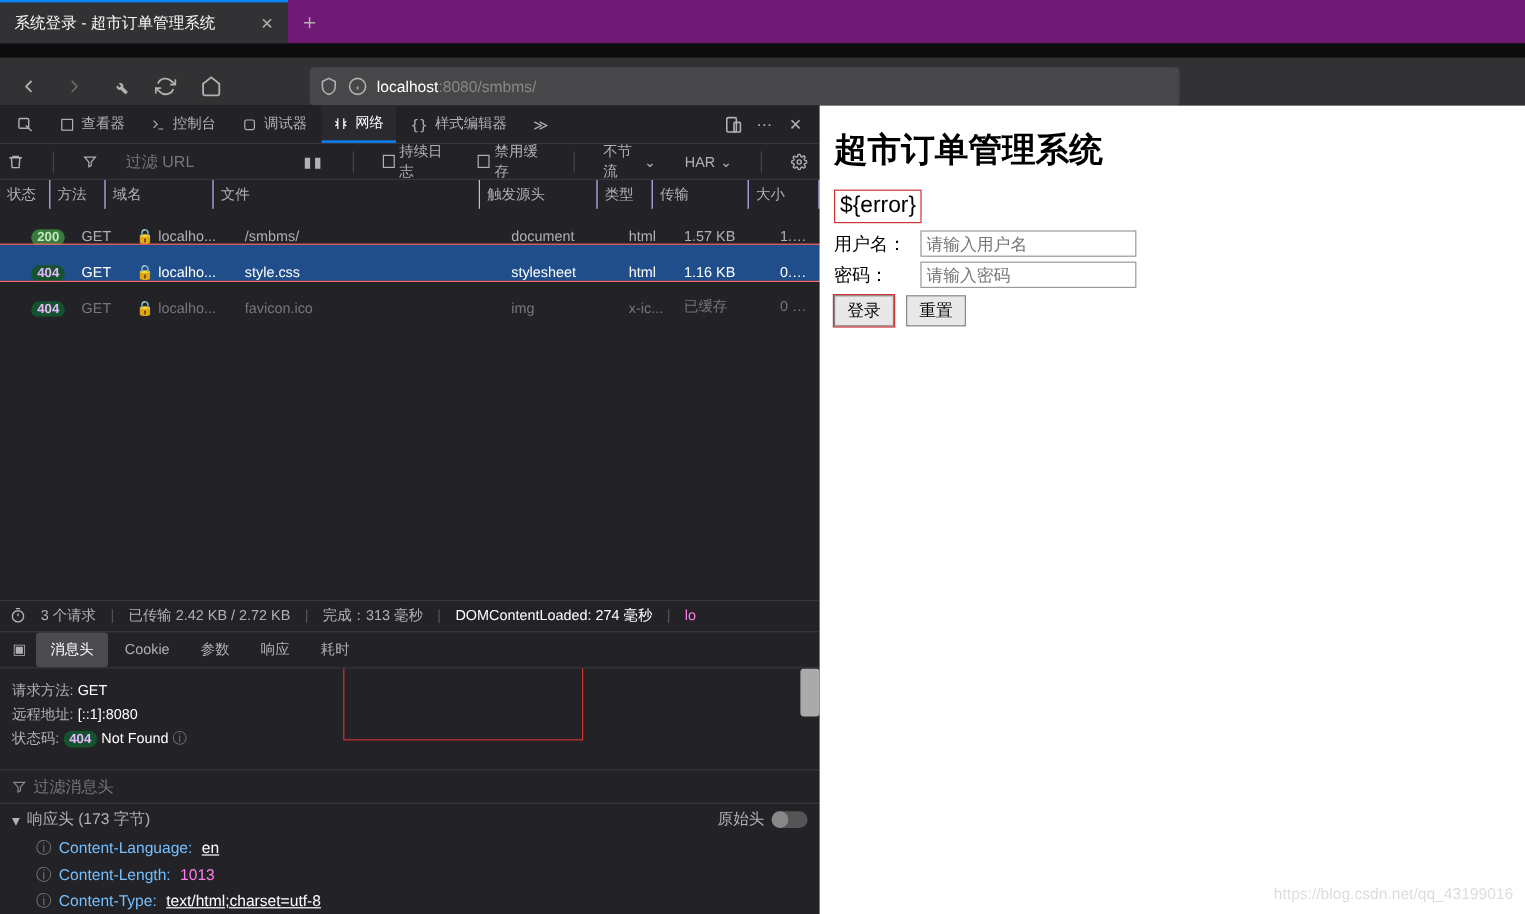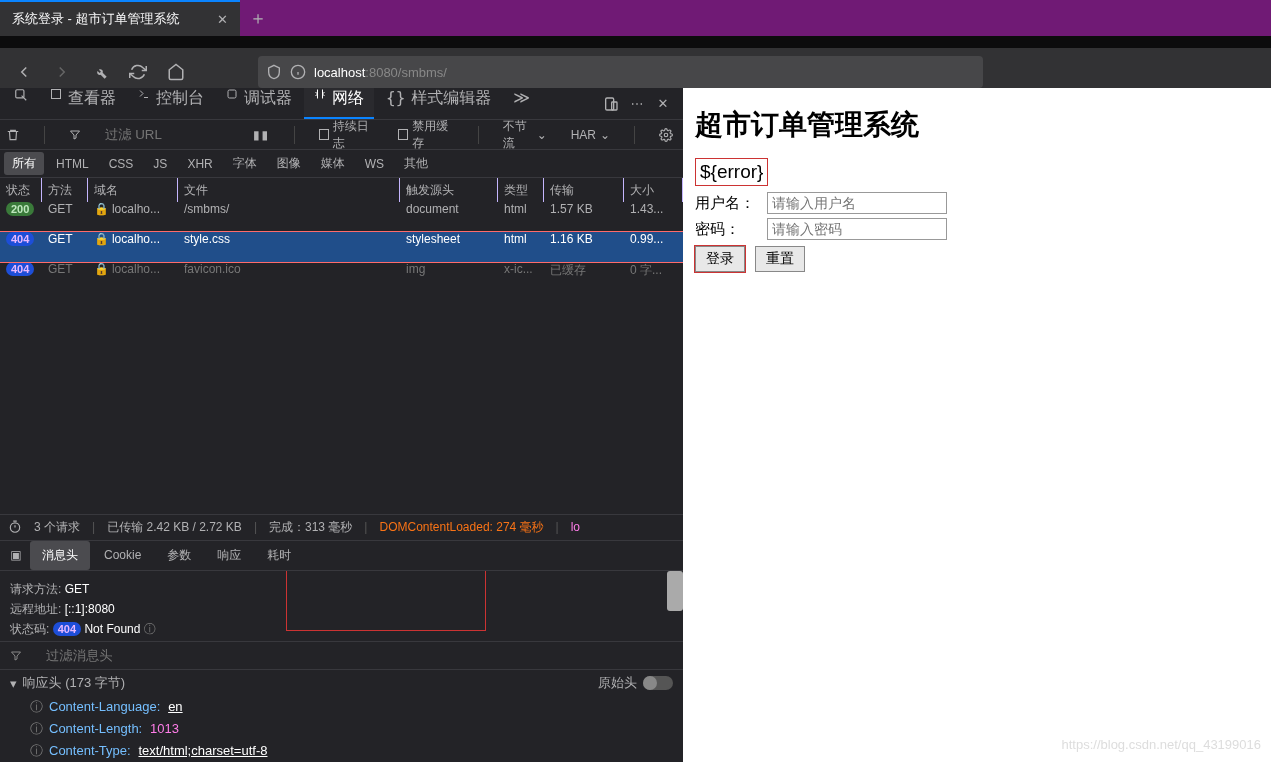--- a/index.html
+++ b/index.html
@@ -20,21 +20,21 @@
 .url-pre { color:#888; }
 .url-main { color:#fff; }
 
 
 .content-area { flex:1; display:flex; min-height:0; }
 .devtools { width:683px; background:#232327; display:flex; flex-direction:column; min-height:0; }
 .page { flex:1; background:#fff; color:#000; padding:12px; position:relative; }
 
 
 .dt-tabs { height:32px; display:flex; align-items:center; border-bottom:1px solid #38383d; padding:0 4px; gap:2px; }
-.dt-tab { display:flex; align-items:flex-start; gap:6px; padding:0 10px; height:100%; color:#b1b1b3; cursor:pointer; font-size:16px; }
+.dt-tab { display:flex; align-items:center; gap:6px; padding:0 10px; height:100%; color:#b1b1b3; cursor:pointer; font-size:12px; }
 .dt-tab.active { border-bottom:2px solid #0a84ff; color:#fff; background:#2a2a2e;}
 .dt-icons { margin-left:auto; display:flex; align-items:center; gap:10px; padding-right:8px; }
 .dt-ic { width:16px;height:16px;display:flex;align-items:center;justify-content:center;color:#b1b1b3;cursor:pointer;}
 
 
 .filter-row { height:30px; display:flex; align-items:center; border-bottom:1px solid #38383d; padding:0 6px; gap:24px; font-size:12px;}
 .filter-row .trash{cursor:pointer;}
 .filter-row .funnel{cursor:pointer;}
 .filter-input { background:transparent; border:none; color:#b1b1b3; outline:none; width:100px; }
 .check { display:flex; align-items:center; gap:4px; }
@@ -42,51 +42,51 @@
 .divider { width:1px; height:18px; background:#444; }
 .har { display:flex; align-items:center; gap:4px; cursor:pointer; }
 .gear { margin-left:auto; cursor:pointer; margin-right:4px;}
 
 
 .type-row { height:28px; display:flex; align-items:center; gap:4px; padding:0 4px; border-bottom:1px solid #38383d; font-size:12px;}
 .type-btn { padding:3px 8px; border-radius:3px; cursor:pointer; }
 .type-btn.active { background:#4b4b4f; color:#fff; }
 .req-head { display:flex; height:24px; align-items:center; font-size:12px; }
 .req-head > div { border-right:1px solid #c4b5fd; padding:0 6px; height:100%; display:flex; align-items:center; overflow:hidden;}
-.req-row { display:flex; height:30px; align-items:flex-start; font-size:12px; cursor:pointer; }
+.req-row { display:flex; height:30px; align-items:flex-end; font-size:12px; cursor:pointer;padding-left:20px; }
 .req-row > div { padding:0 6px; overflow:hidden; white-space:nowrap; text-overflow:ellipsis; }
 .req-row.sel { background:#204e8a; color:#fff; outline:1px solid #ff6b6b; }
 .req-row.dim { color:#777; }
 .c-status{width:42px;} .c-method{width:46px;} .c-domain{width:90px;} .c-file{width:222px;}
 .c-cause{width:98px;} .c-type{width:46px;} .c-transfer{width:80px;} .c-size{flex:1;}
 .badge { padding:1px 5px; border-radius:8px; font-size:11px; font-weight:bold; }
 .badge-200{background:#3a7a3a;color:#bfe8bf;}
-.badge-404{background:#1d4ed8;color:#e8b8ff;}
+.badge-404{background:#14532d;color:#e8b8ff;}
 .lock-icon{color:#46c146;margin-right:3px;}
 
 .req-empty { flex:1; background:#232327; }
 
 
 .summary { height:26px; display:flex; align-items:center; gap:12px; padding:0 8px; font-size:12px; border-top:1px solid #38383d;}
-.summary .dcl{color:#f97316;}
+.summary .dcl{color:#ffffff;}
 .summary .load{color:#ff7de9;}
 .summary .stopw{cursor:pointer;}
 .sum-sep{color:#555;}
 
 
 .details { border-top:1px solid #38383d; display:flex; flex-direction:column; flex:1; min-height:0;}
 .det-tabs { height:30px; display:flex; align-items:center; padding:0 4px; gap:2px; border-bottom:1px solid #38383d; font-size:12px;}
 .det-tab { padding:6px 12px; cursor:pointer; color:#b1b1b3;}
 .det-tab.active { background:#4b4b4f; color:#fff; border-radius:3px;}
 .det-back{width:24px;text-align:center;cursor:pointer;}
 .det-body { flex:1; overflow:auto; padding:8px 10px; font-family:Consolas,monospace; font-size:12px; line-height:1.7; position:relative;}
 .det-body .k{color:#b1b1b3;}
 .det-body .url-v{color:#fff;}
 .red-box-mark{position:absolute;border:1px solid #cc3333;pointer-events:none;}
-.filter-headers { border-top:1px solid #38383d; padding:6px 10px; display:flex; align-items:center; gap:24px;}
+.filter-headers { border-top:1px solid #38383d; padding:6px 10px; display:flex; align-items:center; gap:6px;}
 .resp-head-row{display:flex;align-items:center;padding:4px 10px;border-top:1px solid #38383d;}
 .toggle-sw{width:30px;height:14px;background:#555;border-radius:10px;position:relative;margin-left:6px;}
 .toggle-sw::after{content:"";position:absolute;width:14px;height:14px;border-radius:50%;background:#888;left:0;top:0;}
 .resp-kv{padding:2px 10px 2px 30px;font-family:Consolas,monospace;}
 .rk{color:#75bfff;} .rv{color:#fff;text-decoration:underline;} .rv-num{color:#ff7de9;}
 .q-icn{color:#777;margin-right:6px;cursor:pointer;}
 
 
 .page h1{font-size:28px;font-weight:bold;margin:6px 0 14px;}
 .err-box{display:inline-block;border:1px solid #cc3333;padding:2px 4px;margin-bottom:6px;font-size:19px;}
@@ -246,32 +246,20 @@
           </div>
         <div class="divider"></div>
         <span class="gear">
             <svg width="14" height="14" viewBox="0 0 24 24" fill="none" stroke="#b1b1b3" stroke-width="2">
               <circle cx="12" cy="12" r="3"></circle>
               <path d="M19.4 15a1.7 1.7 0 00.3 1.8l.1.1a2 2 0 11-2.8 2.8l-.1-.1a1.7 1.7 0 00-1.8-.3 1.7 1.7 0 00-1 1.5V21a2 2 0 01-4 0v-.1a1.7 1.7 0 00-1-1.5 1.7 1.7 0 00-1.8.3l-.1.1a2 2 0 11-2.8-2.8l.1-.1a1.7 1.7 0 00.3-1.8 1.7 1.7 0 00-1.5-1H3a2 2 0 010-4h.1a1.7 1.7 0 001.5-1 1.7 1.7 0 00-.3-1.8l-.1-.1a2 2 0 112.8-2.8l.1.1a1.7 1.7 0 001.8.3 1.7 1.7 0 001-1.5V3a2 2 0 014 0v.1a1.7 1.7 0 001 1.5 1.7 1.7 0 001.8-.3l.1-.1a2 2 0 112.8 2.8l-.1.1a1.7 1.7 0 00-.3 1.8 1.7 1.7 0 001.5 1H21a2 2 0 010 4h-.1a1.7 1.7 0 00-1.5 1z"></path>
             </svg>
           </span>
       </div>
 
-      <div class="type-row">
-        <span class="type-btn active">所有</span>
-        <span class="type-btn">HTML</span>
-        <span class="type-btn">CSS</span>
-        <span class="type-btn">JS</span>
-        <span class="type-btn">XHR</span>
-        <span class="type-btn">字体</span>
-        <span class="type-btn">图像</span>
-        <span class="type-btn">媒体</span>
-        <span class="type-btn">WS</span>
-        <span class="type-btn">其他</span>
-      </div>
 
       <div class="req-head">
         <div class="c-status">状态</div>
         <div class="c-method">方法</div>
         <div class="c-domain">域名</div>
         <div class="c-file">文件</div>
         <div class="c-cause">触发源头</div>
         <div class="c-type">类型</div>
         <div class="c-transfer">传输</div>
         <div class="c-size">大小</div>

